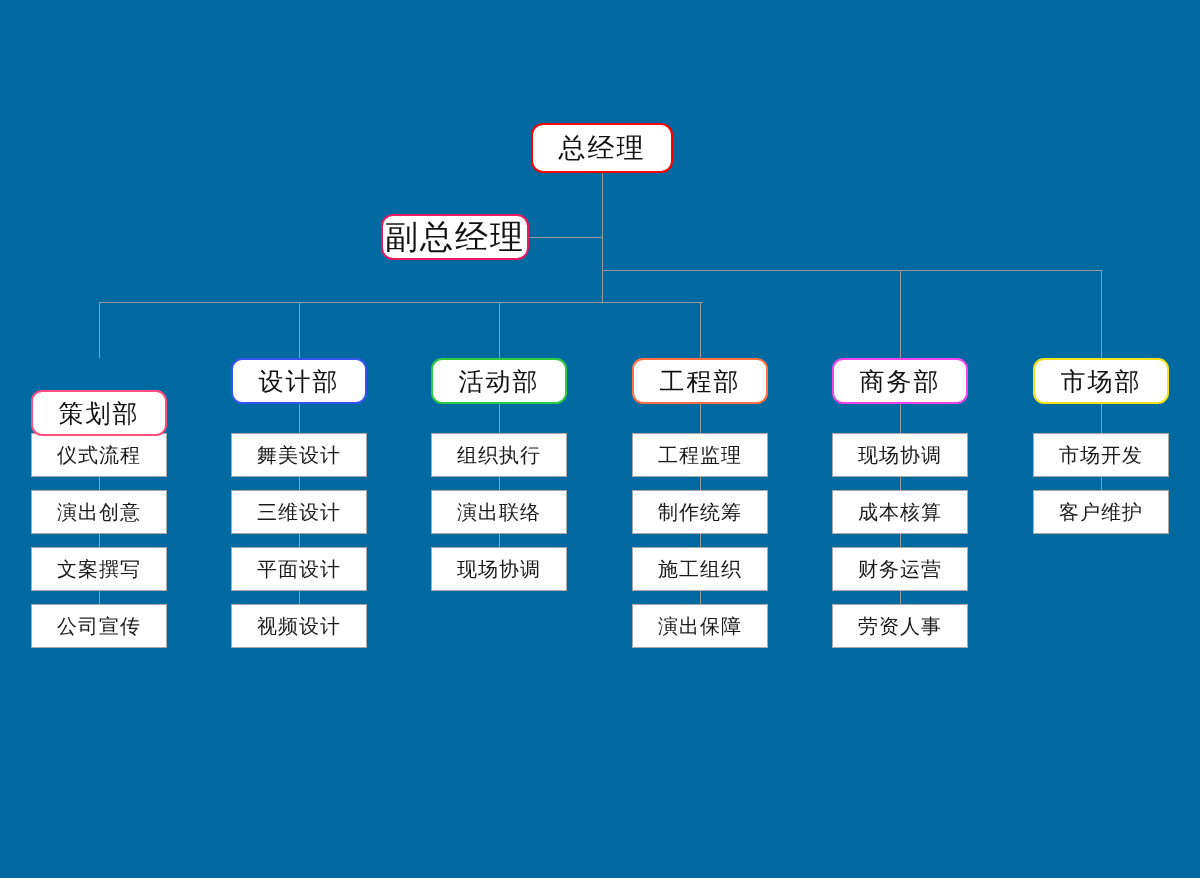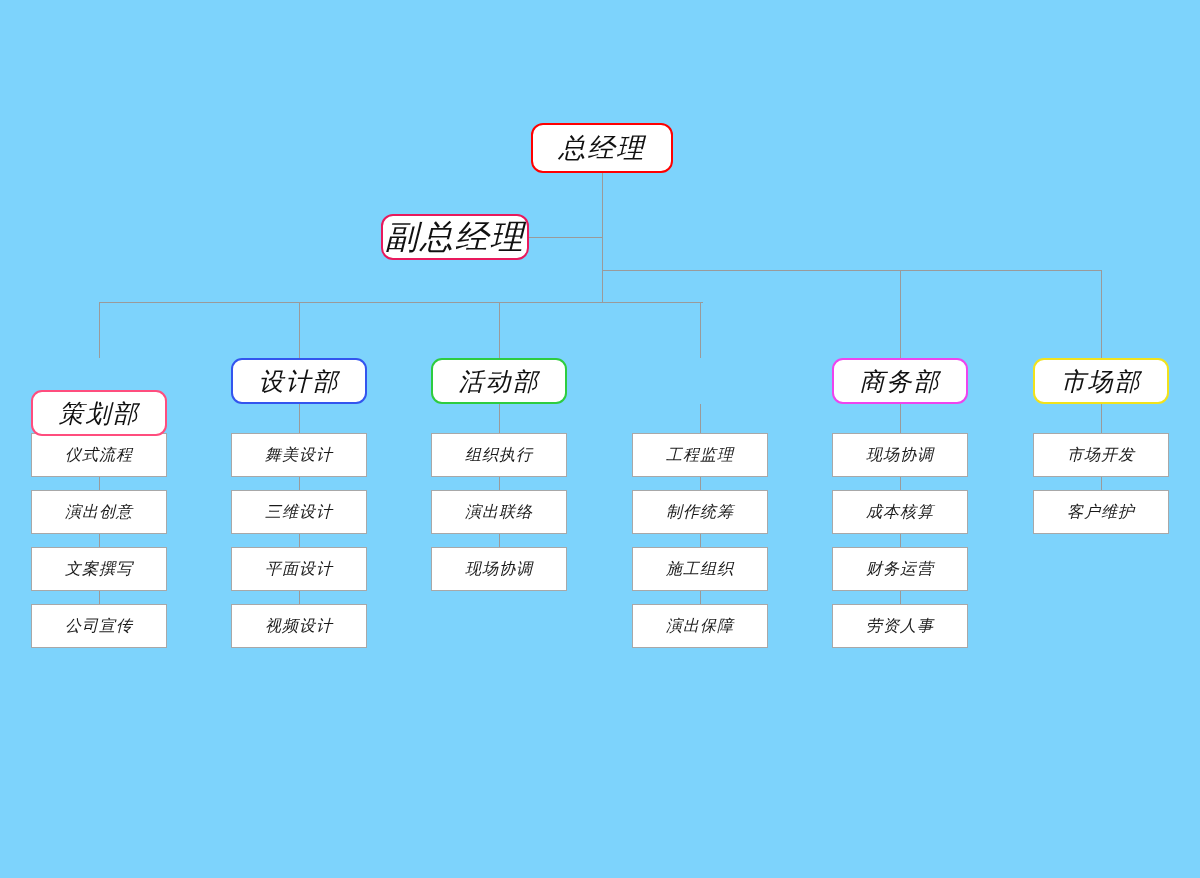--- a/index.html
+++ b/index.html
@@ -7,23 +7,22 @@
     padding: 0;
     background: #ffffff;
   }
   body {
     font-family: "Liberation Sans", "DejaVu Sans", sans-serif;
   }
   #canvas {
     position: relative;
     width: 1200px;
     height: 878px;
-    background: #7dd3fc;
+    background: #0369a1;
     overflow: hidden;
-    font-style: italic;
   }
   
   .line {
     position: absolute;
     background: #9a9a9a;
   }
   .line.v { width: 1px; }
   .line.h { height: 1px; }
 
   
@@ -58,21 +57,21 @@
   .item {
     position: absolute;
     box-sizing: border-box;
     width: 136px;
     height: 44px;
     background: #ffffff;
     border: 1px solid #a8a8a8;
     display: flex;
     align-items: center;
     justify-content: center;
-    font-size: 16px;
+    font-size: 20px;
     color: #1a1a1a;
     letter-spacing: 1px;
     white-space: nowrap;
     z-index: 4;
   }
 </style>
 </head>
 <body>
 
 <div id="canvas">
@@ -146,20 +145,23 @@
   <div class="item" style="left:431px; top:433px;">
     <span>组织执行</span>
   </div>
   <div class="item" style="left:431px; top:490px;">
     <span>演出联络</span>
   </div>
   <div class="item" style="left:431px; top:547px;">
     <span>现场协调</span>
   </div>
 
+  <div class="node node-dept" style="left:632px; top:358px; width:136px; border-color:#ff7043;">
+    <span>工程部</span>
+  </div>
   <div class="item" style="left:632px; top:433px;">
     <span>工程监理</span>
   </div>
   <div class="item" style="left:632px; top:490px;">
     <span>制作统筹</span>
   </div>
   <div class="item" style="left:632px; top:547px;">
     <span>施工组织</span>
   </div>
   <div class="item" style="left:632px; top:604px;">

